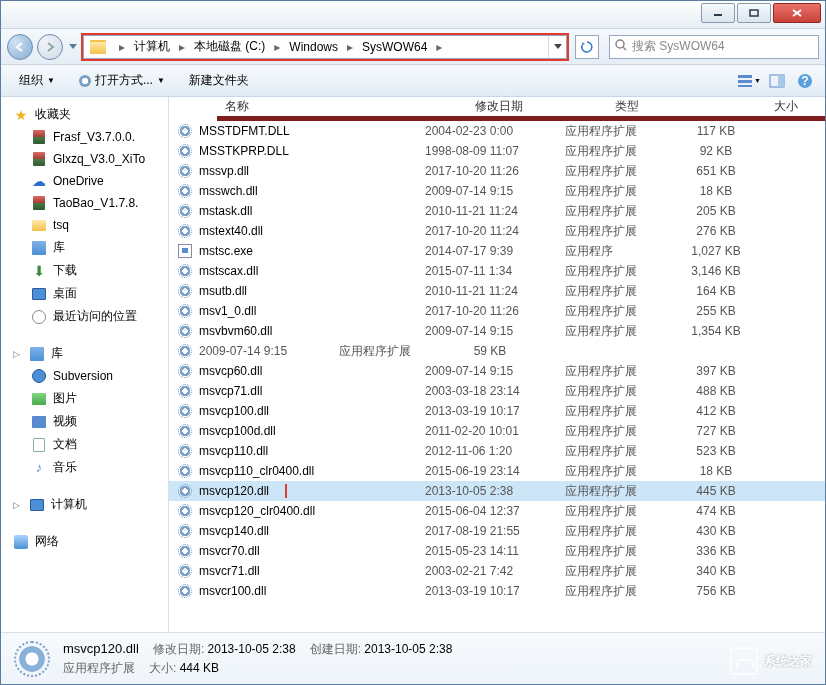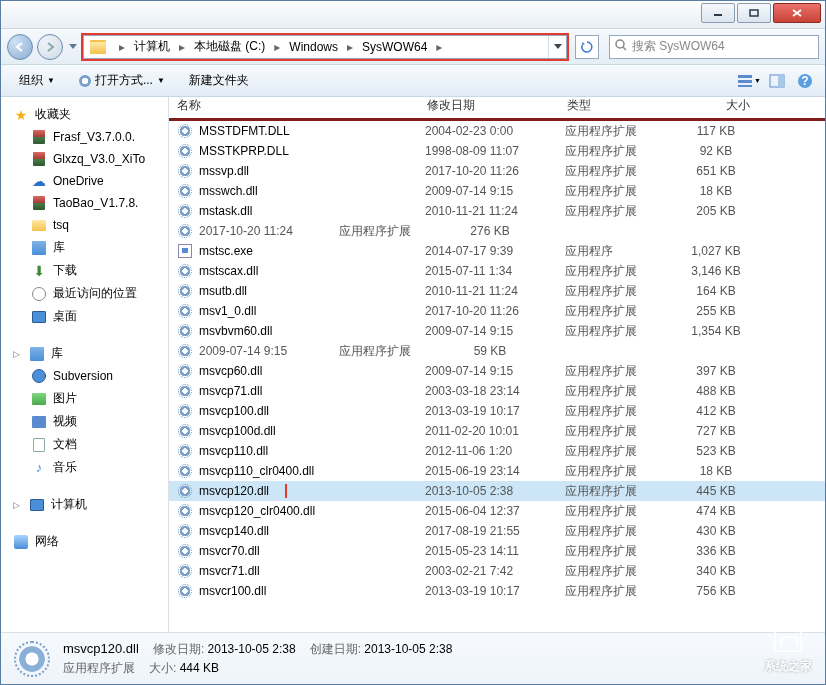--- a/index.html
+++ b/index.html
@@ -48,21 +48,21 @@
 .music { color: #4a8fd8; font-size: 13px; }
 .pic { width:14px; height:12px; background: linear-gradient(to bottom, #7fd87f, #4aa84a); border-radius:1px;}
 .vid { width:14px; height:12px; background: #5a8ad0; border-radius:1px; position:relative;}
 .doc { width:12px; height:14px; background:#fff; border:1px solid #8aa; border-radius:1px;}
 .svn { width:14px; height:14px; border-radius:50%; background:#4a8fd8; border:1px solid #2a5a9a;}
 .net { width:14px; height:14px; background: linear-gradient(to bottom,#aad4ff,#4a8fd8); border-radius:2px;}
 .clock { width:14px; height:14px; border:1px solid #888; border-radius:50%; background:#fff;}
 .dl-arrow { color:#3a8a3a; font-size:14px; line-height:1;}
 
 .filepane { flex: 1; display: flex; flex-direction: column; overflow: hidden; }
-.cols { height: 24px; border-bottom: 3px solid #7f1d1d; display: flex; align-items: flex-start; background: #fff; }
+.cols { height: 24px; border-bottom: 5px solid #7f1d1d; display: flex; align-items: center; background: #fff; margin-left: 48px; }
 .col { padding: 0 8px; color: #333; border-right: 1px solid transparent; }
 .col.name { width: 250px; }
 .col.date { width: 140px; }
 .col.type { width: 110px; }
 .col.size { width: 90px; text-align: right; }
 
 .filelist { flex: 1; overflow-y: scroll; }
 .frow { height: 20px; display: flex; align-items: center; padding-left: 8px; }
 .frow.selected { background: #cde6f7; }
 .frow .fico { width: 16px; height: 16px; margin-right: 6px; display: flex; align-items: center; justify-content: center; }
@@ -82,21 +82,21 @@
 
 .detailspane { height: 52px; border-top: 1px solid #d8e0ea; background: linear-gradient(to bottom,#f7fafd,#eef4fa); display: flex; align-items: center; padding: 4px 10px; gap: 10px; }
 .det-ico { width: 42px; height: 42px; display:flex; align-items:center; justify-content:center;}
 .det-gear { width:36px; height:36px; border-radius:50%; background: radial-gradient(circle,#fff 28%,#8ab0d8 30%,#8ab0d8 55%,transparent 58%); border:2px dotted #7aa0c8;}
 .det-text { flex:1; }
 .det-line1 { display:flex; gap:14px; align-items:baseline;}
 .det-line2 { display:flex; gap:14px; align-items:baseline; margin-top:2px;}
 .det-label { color:#666; }
 .det-name { font-size:13px; }
 
-.watermark { position:absolute; right:14px; bottom:10px; color:#fff; opacity:0.85; font-size:18px; font-weight:bold; text-shadow:0 0 3px rgba(0,0,0,0.4); display:flex; align-items:center; gap:6px;flex-direction:column;}
+.watermark { position:absolute; right:14px; bottom:10px; color:#fff; opacity:0.85; font-size:18px; font-weight:bold; text-shadow:0 0 3px rgba(0,0,0,0.4); display:flex; align-items:center; gap:6px;}
 .wm-logo { width:28px; height:28px; border:2px solid #fff; border-radius:3px; position:relative; opacity:0.9;}
 .wm-logo::before { content:""; position:absolute; left:4px; top:10px; width:14px; height:8px; border:2px solid #fff; border-bottom:none; border-radius:4px 4px 0 0;}
 </style>
 </head>
 <body>
 
 <div class="window">
 
   <div class="titlebar">
     <div class="sysbtn">
@@ -246,29 +246,29 @@
               <span class="lib"></span>
             </span>
             <span>库</span>
           </div>
         <div class="nav-item">
             <span class="nico dl-arrow">⬇</span>
             <span>下载</span>
           </div>
         <div class="nav-item">
             <span class="nico">
+              <span class="monitor"></span>
+            </span>
+            <span>桌面</span>
+          </div>
+        <div class="nav-item">
+            <span class="nico">
               <span class="clock"></span>
             </span>
             <span>最近访问的位置</span>
-          </div>
-        <div class="nav-item">
-            <span class="nico">
-              <span class="monitor"></span>
-            </span>
-            <span>桌面</span>
           </div>
       </div>
 
       <div class="nav-group">
         <div class="nav-head">
             <span class="exp">▷</span>
             <span class="nico">
               <span class="lib"></span>
             </span>
             <span>库</span>
@@ -373,20 +373,21 @@
             </span>
             <span class="fname">mstask.dll</span>
             <span class="fdate">2010-11-21 11:24</span>
             <span class="ftype">应用程序扩展</span>
             <span class="fsize">205 KB</span>
           </div>
           <div class="frow">
             <span class="fico">
               <span class="gear"></span>
             </span>
+            <span class="fname">mstext40.dll</span>
             <span class="fdate">2017-10-20 11:24</span>
             <span class="ftype">应用程序扩展</span>
             <span class="fsize">276 KB</span>
           </div>
           <div class="frow">
             <span class="fico">
               <span class="exe-ico"></span>
             </span>
             <span class="fname">mstsc.exe</span>
             <span class="fdate">2014-07-17 9:39</span>

